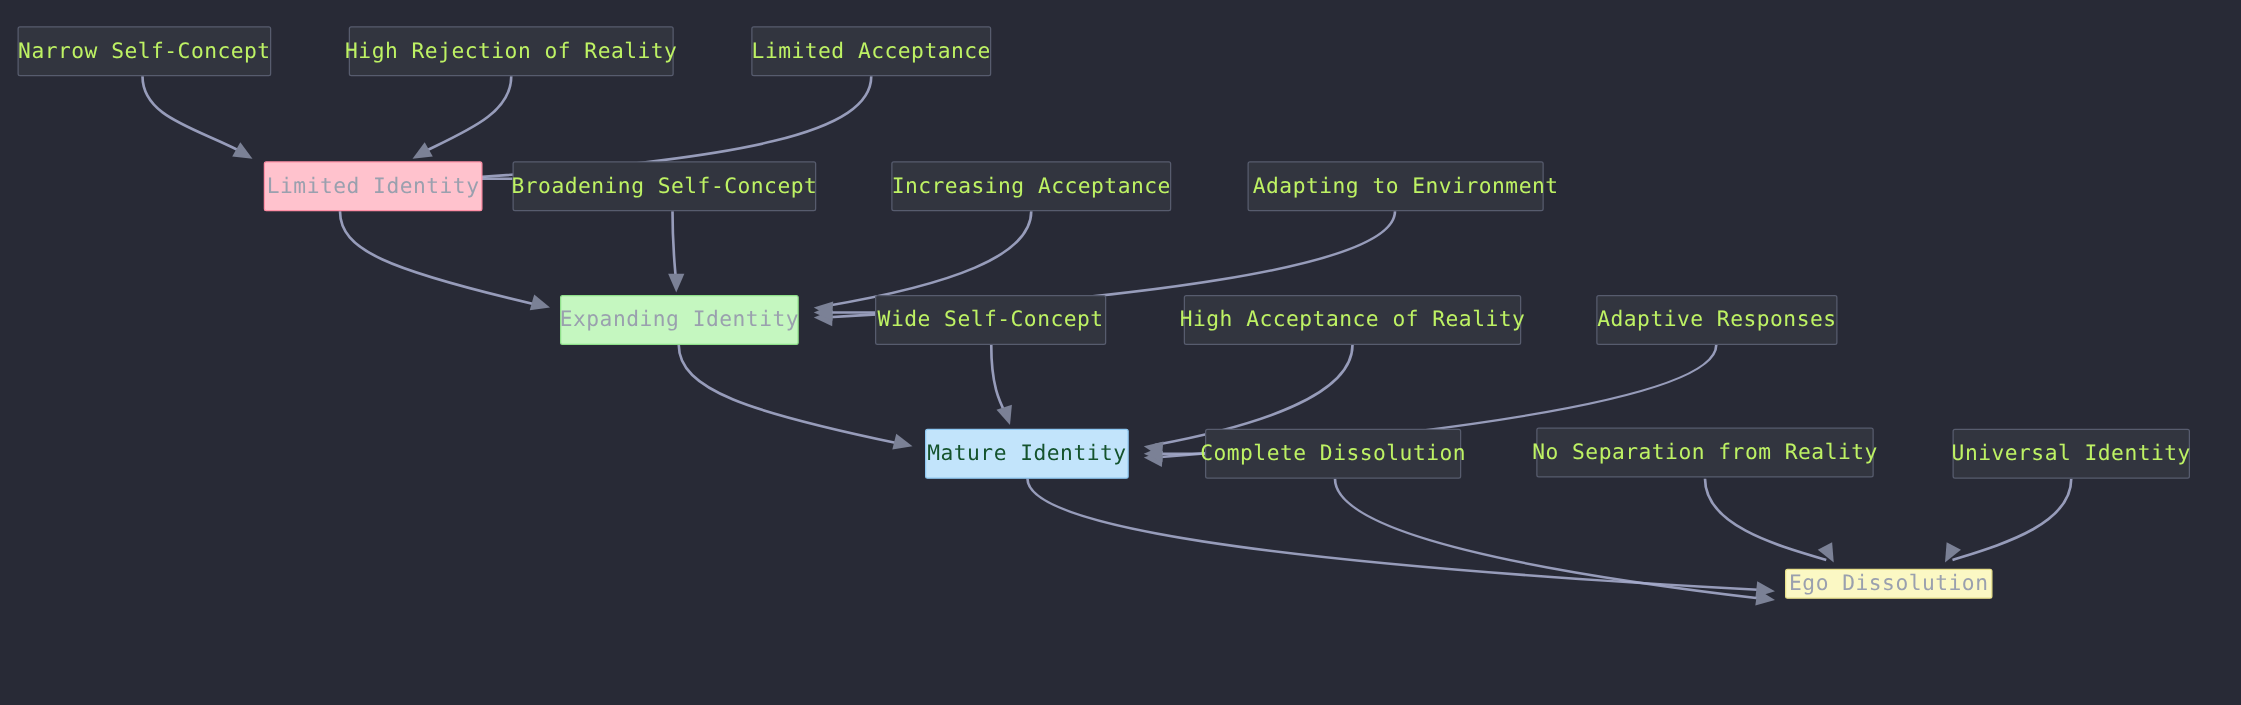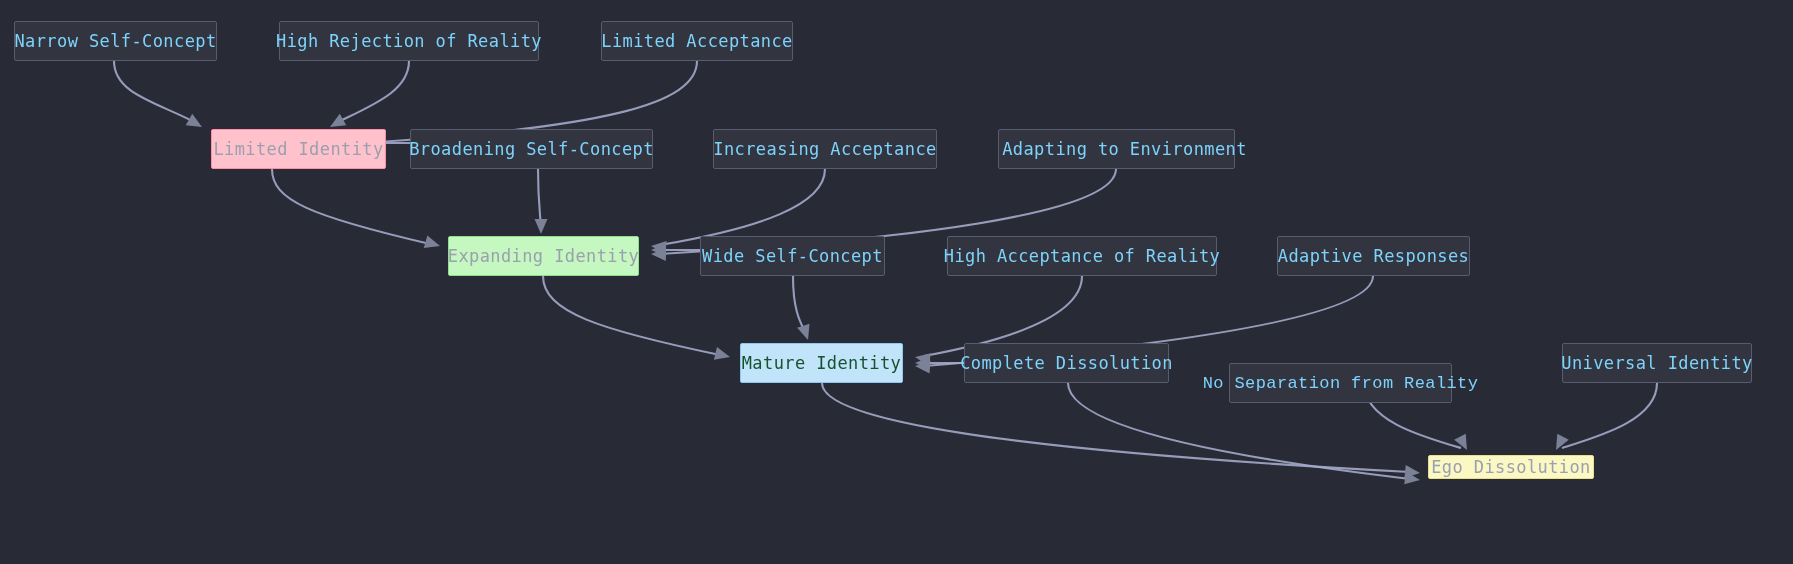--- a/index.html
+++ b/index.html
@@ -49,21 +49,21 @@
     background: #323544;
     color: #cfd3e0;
     font-size: 17px;
     letter-spacing: 0.4px;
     white-space: nowrap;
     line-height: 1;
   }
   .node.plain {
     background: #32353f;
     border-color: #575c6e;
-    color: #7dd3fc;
+    color: #bef264;
   }
   .node.hl {
     border-width: 1px;
     color: #9aa0ae;
   }
   .node.hl-pink   { background: #ffc2cd; border-color: #ff8fa6; color: #9aa0ae; }
   .node.hl-green  { background: #c5f7c0; border-color: #8fe08a; color: #9aa0ae; }
   .node.hl-blue   { background: #c2e4fb; border-color: #8ec8f2; color: #14532d; text-align: center; }
   .node.hl-yellow { background: #fbf8c4; border-color: #e8e08a; color: #9aa0ae; }
 </style>
@@ -178,21 +178,21 @@
       </div>
       <div class="node plain" style="left: 1277px; top: 236px; width: 193px; height: 40px;">
         <span>Adaptive Responses</span>
       </div>
       <div class="node hl hl-blue" style="left: 740px; top: 343px; width: 163px; height: 40px;">
         <span>Mature Identity</span>
       </div>
       <div class="node plain" style="left: 964px; top: 343px; width: 205px; height: 40px;">
         <span>Complete Dissolution</span>
       </div>
-      <div class="node plain" style="left: 1229px; top: 363px; width: 223px; height: 40px; font-family: Liberation Mono, monospace;">
+      <div class="node plain" style="left: 1229px; top: 342px; width: 270px; height: 40px;">
         <span>No Separation from Reality</span>
       </div>
       <div class="node plain" style="left: 1562px; top: 343px; width: 190px; height: 40px;">
         <span>Universal Identity</span>
       </div>
       <div class="node hl hl-yellow" style="left: 1428px; top: 455px; width: 166px; height: 24px;">
         <span>Ego Dissolution</span>
       </div>
     </div>
 </div>

